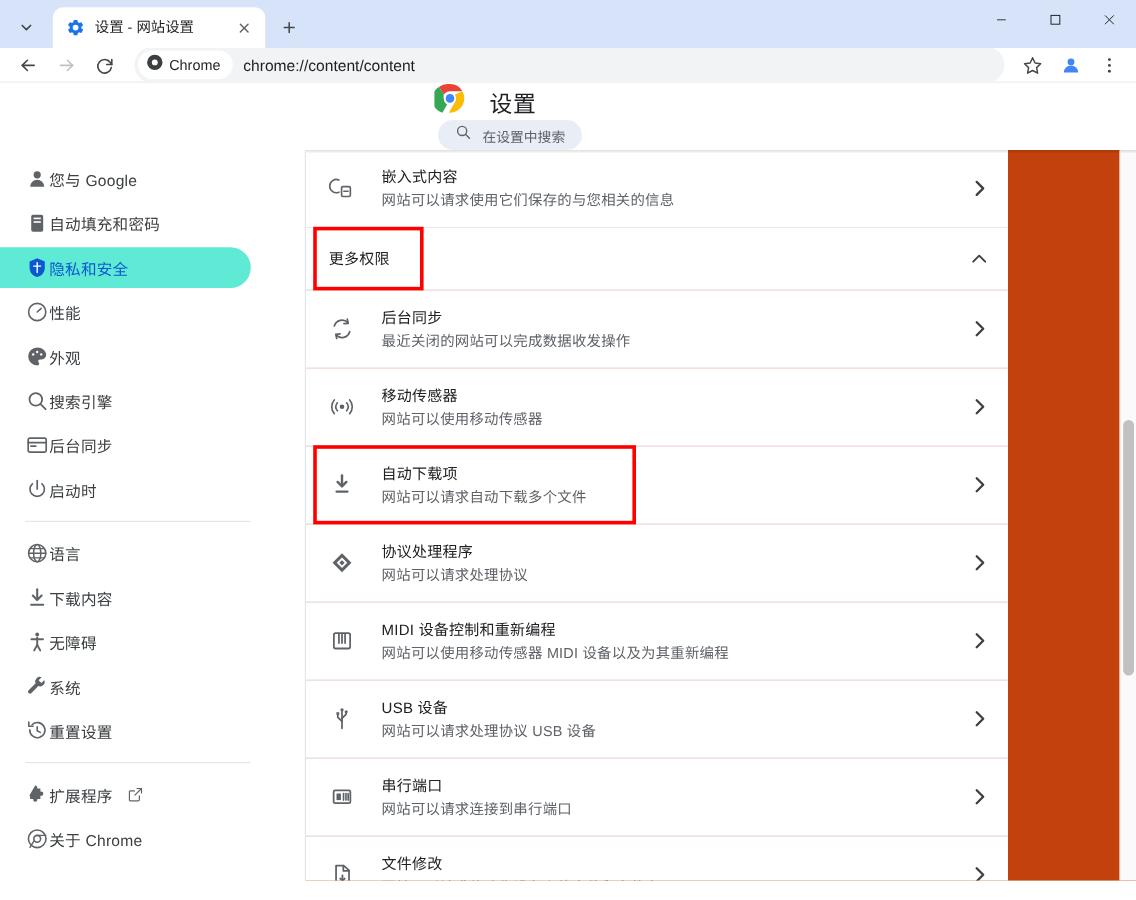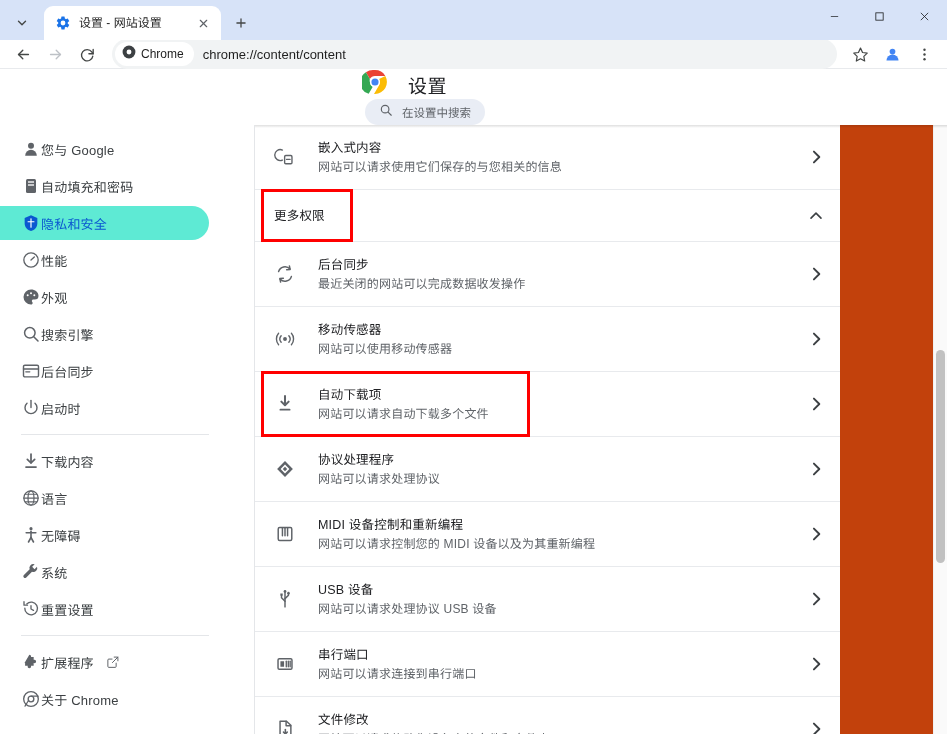--- a/index.html
+++ b/index.html
@@ -389,38 +389,38 @@
               </svg>
             </span>
             <span class="side-label">启动时</span>
           </div>
         </div>
       <div class="side-sep"></div>
       <div id="side-group-2">
           <div class="side-item">
             <span class="sico">
               <svg width="20" height="20" viewBox="0 0 24 24" fill="none" stroke="currentColor" stroke-width="1.6" stroke-linecap="round" stroke-linejoin="round">
-                <path d="M12 3.6v10.4" stroke-width="2.1"></path>
-                <polyline points="7.6 10 12 14.4 16.4 10" stroke-width="2.1"></polyline>
-                <line x1="6" y1="19.2" x2="18" y2="19.2" stroke-width="2.1"></line>
-              </svg>
-            </span>
-            <span class="side-label">下载内容</span>
-          </div>
-          <div class="side-item">
-            <span class="sico">
-              <svg width="20" height="20" viewBox="0 0 24 24" fill="none" stroke="currentColor" stroke-width="1.6" stroke-linecap="round" stroke-linejoin="round">
                 <circle cx="12" cy="12" r="8.6" stroke-width="1.5"></circle>
                 <ellipse cx="12" cy="12" rx="3.6" ry="8.6" stroke-width="1.5"></ellipse>
                 <line x1="3.4" y1="12" x2="20.6" y2="12" stroke-width="1.5"></line>
                 <line x1="4.8" y1="7.4" x2="19.2" y2="7.4" stroke-width="1.3"></line>
                 <line x1="4.8" y1="16.6" x2="19.2" y2="16.6" stroke-width="1.3"></line>
               </svg>
             </span>
             <span class="side-label">语言</span>
+          </div>
+          <div class="side-item">
+            <span class="sico">
+              <svg width="20" height="20" viewBox="0 0 24 24" fill="none" stroke="currentColor" stroke-width="1.6" stroke-linecap="round" stroke-linejoin="round">
+                <path d="M12 3.6v10.4" stroke-width="2.1"></path>
+                <polyline points="7.6 10 12 14.4 16.4 10" stroke-width="2.1"></polyline>
+                <line x1="6" y1="19.2" x2="18" y2="19.2" stroke-width="2.1"></line>
+              </svg>
+            </span>
+            <span class="side-label">下载内容</span>
           </div>
           <div class="side-item">
             <span class="sico">
               <svg width="20" height="20" viewBox="0 0 24 24" fill="none" stroke="currentColor" stroke-width="1.6" stroke-linecap="round" stroke-linejoin="round">
                 <circle cx="12" cy="4.4" r="1.9" fill="currentColor" stroke="none"></circle>
                 <path d="M12 7.4v7.6" stroke-width="1.9"></path>
                 <path d="M6.2 9.2h11.6" stroke-width="1.9"></path>
                 <path d="M12 15 9 20.4" stroke-width="1.9"></path>
                 <path d="M12 15l3 5.4" stroke-width="1.9"></path>
               </svg>
@@ -587,21 +587,21 @@
             <span class="rico">
               <svg width="22" height="22" viewBox="0 0 24 24" fill="none" stroke="currentColor" stroke-width="1.6" stroke-linecap="round" stroke-linejoin="round">
                 <rect x="4.6" y="5" width="14.8" height="14" rx="1.6" stroke-width="1.6"></rect>
                 <line x1="9.2" y1="5.8" x2="9.2" y2="14" stroke-width="1.6"></line>
                 <line x1="12" y1="5.8" x2="12" y2="14" stroke-width="1.6"></line>
                 <line x1="14.8" y1="5.8" x2="14.8" y2="14" stroke-width="1.6"></line>
               </svg>
             </span>
             <div class="row-text">
               <div class="row-title">MIDI 设备控制和重新编程</div>
-              <div class="row-sub">网站可以请求控制您的 MIDI 设备以及为其重新编程</div>
+              <div class="row-sub">网站可以使用移动传感器 MIDI 设备以及为其重新编程</div>
             </div>
             <span class="arrow">
               <svg width="20" height="20" viewBox="0 0 24 24" fill="none" stroke="currentColor" stroke-width="1.6" stroke-linecap="round" stroke-linejoin="round">
                 <polyline points="9.5 5.5 16 12 9.5 18.5" stroke-width="2.3" fill="none"></polyline>
               </svg>
             </span>
           </div>
           <div class="row">
             <span class="rico">
               <svg width="22" height="22" viewBox="0 0 24 24" fill="none" stroke="currentColor" stroke-width="1.6" stroke-linecap="round" stroke-linejoin="round">

